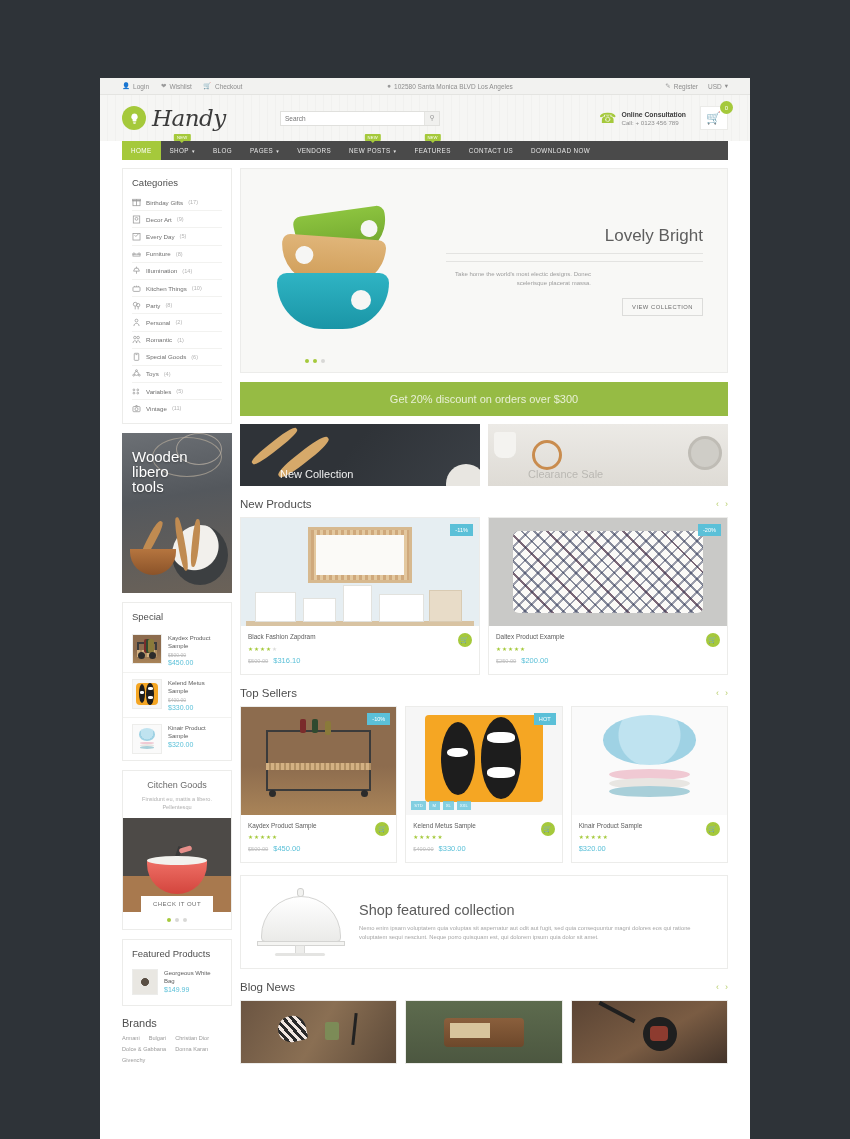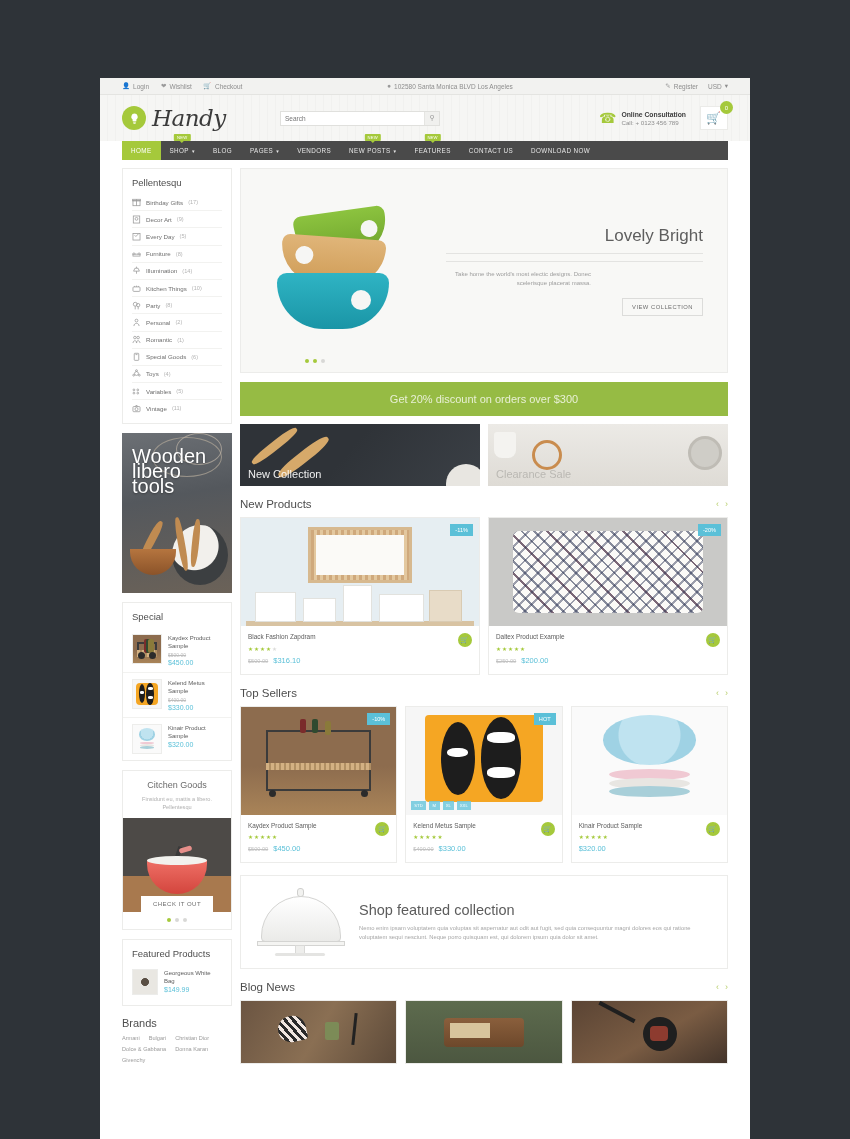--- a/index.html
+++ b/index.html
@@ -174,21 +174,21 @@
   .side-banner .strings {
     position: absolute; top: 4px; left: 30px; width: 70px; height: 40px;
     border: 1px solid #a9a093; border-radius: 50%; opacity: .8;
   }
   .side-banner .strings2 {
     position: absolute; top: 0px; left: 54px; width: 46px; height: 32px;
     border: 1px solid #bdb4a6; border-radius: 50%; opacity: .7;
   }
   .side-banner-txt {
     position: absolute; top: 16px; left: 10px;
-    color: #fff; font-size: 20px; line-height: 15px;
+    color: #fff; font-size: 15px; line-height: 15px;
     text-shadow: 0 1px 2px rgba(0,0,0,.35);
   }
 
   
   .sp-item {
     display: flex; gap: 6px; padding: 6px 9px;
     border-bottom: 1px solid #f2f2f0;
   }
   .sp-item:last-child { border-bottom: none; }
   .sp-thumb {
@@ -303,21 +303,21 @@
   .greenbar {
     height: 34px; background: #96bb44; display: flex;
     align-items: center; justify-content: center; margin-bottom: 8px;
     color: #e8f0d5; font-size: 11px;
   }
   .twobanners { display: flex; gap: 8px; margin-bottom: 12px; }
   .tb {
     flex: 1; height: 62px; position: relative; overflow: hidden;
     display: flex; align-items: flex-end;
   }
-  .tb-label { color: #fff; font-size: 11px; padding: 0 0 6px 8px; position: relative; z-index: 2; opacity: .92; }
+  .tb-label { color: #fff; font-size: 11px; padding: 0 0 6px 8px; position: relative; z-index: 2; opacity: .92; margin-left: 32px; }
   .tb.one { background: linear-gradient(130deg,#2f3338 0 45%, #3b4046 100%); }
   .tb.one .sp {
     position: absolute; background: #d6a96a; border-radius: 40%;
     width: 9px; height: 56px; transform: rotate(52deg);
   }
   .tb.one .sp1 { left: 30px; top: -6px; }
   .tb.one .sp2 { left: 58px; top: 2px; width: 11px; height: 62px; }
   .tb.one .bowlw {
     position:absolute; right:-6px; bottom:-18px; width:40px;height:40px;
     border-radius:50%; background:#e8e6e1;
@@ -600,21 +600,21 @@
           <span>DOWNLOAD NOW</span>
         </div>
       </div>
   </div>
 
   <div class="content">
 
     <div class="sidebar">
 
       <div class="panel">
-        <div class="panel-title">Pellentesqu</div>
+        <div class="panel-title">Categories</div>
         <div class="cat-list" id="catlist">
             <div class="cat-item">
               <span class="cat-ico">
                 <svg viewBox="0 0 14 14">
                   <rect x="1.5" y="4" width="11" height="8"></rect>
                   <rect x="1" y="2" width="12" height="2.6"></rect>
                   <path d="M7 2v10"></path>
                 </svg>
               </span>
               <span>Birthday Gifts</span>

